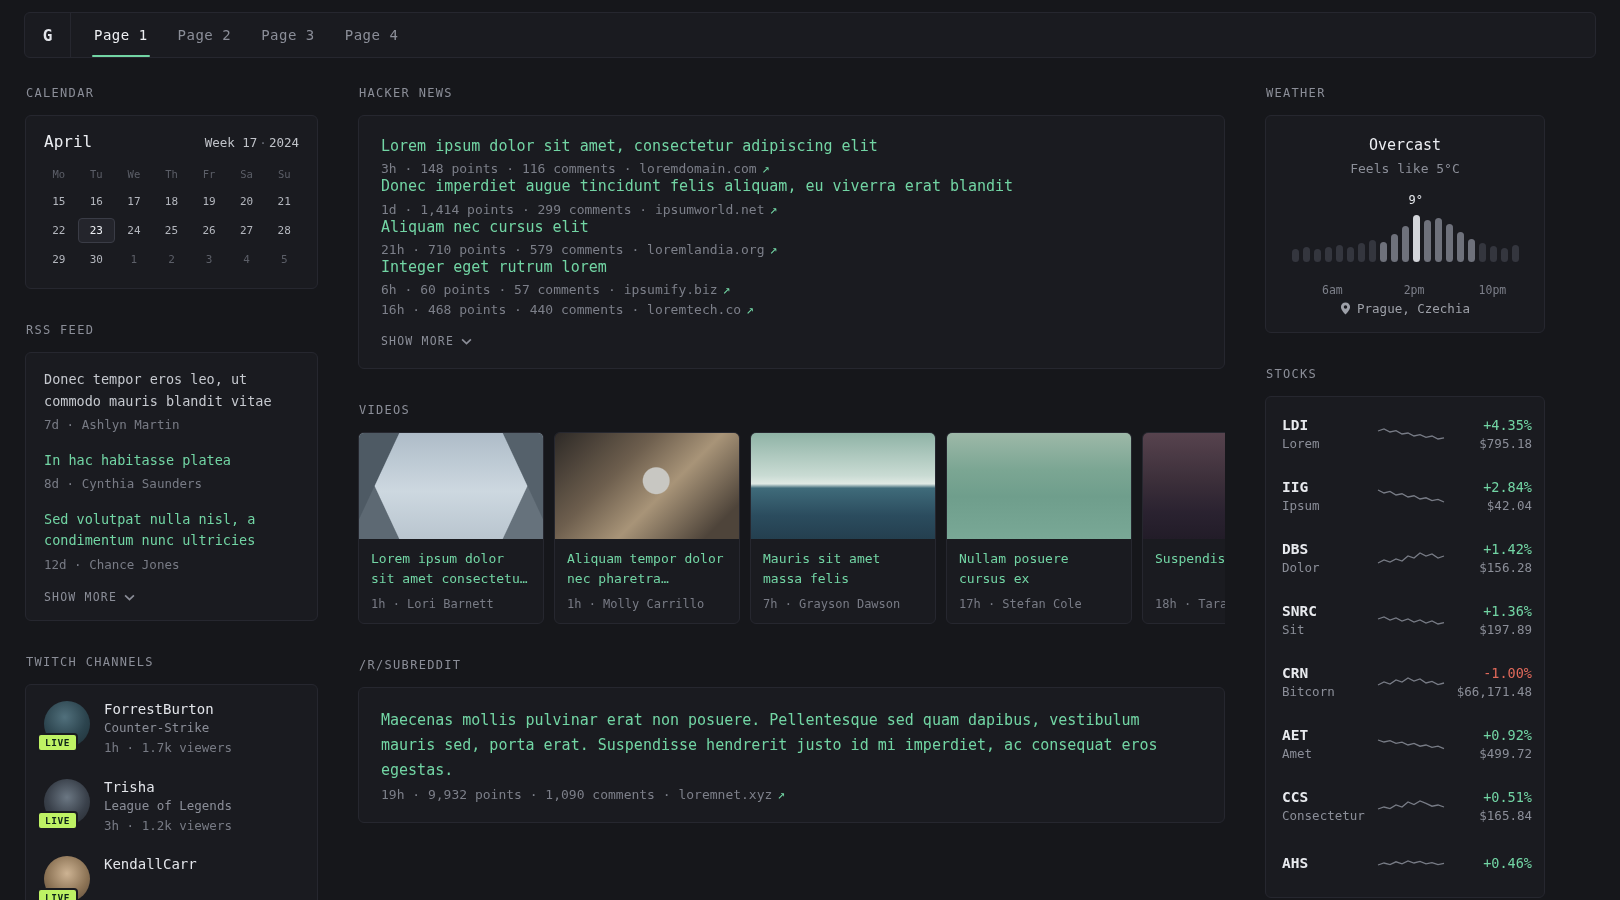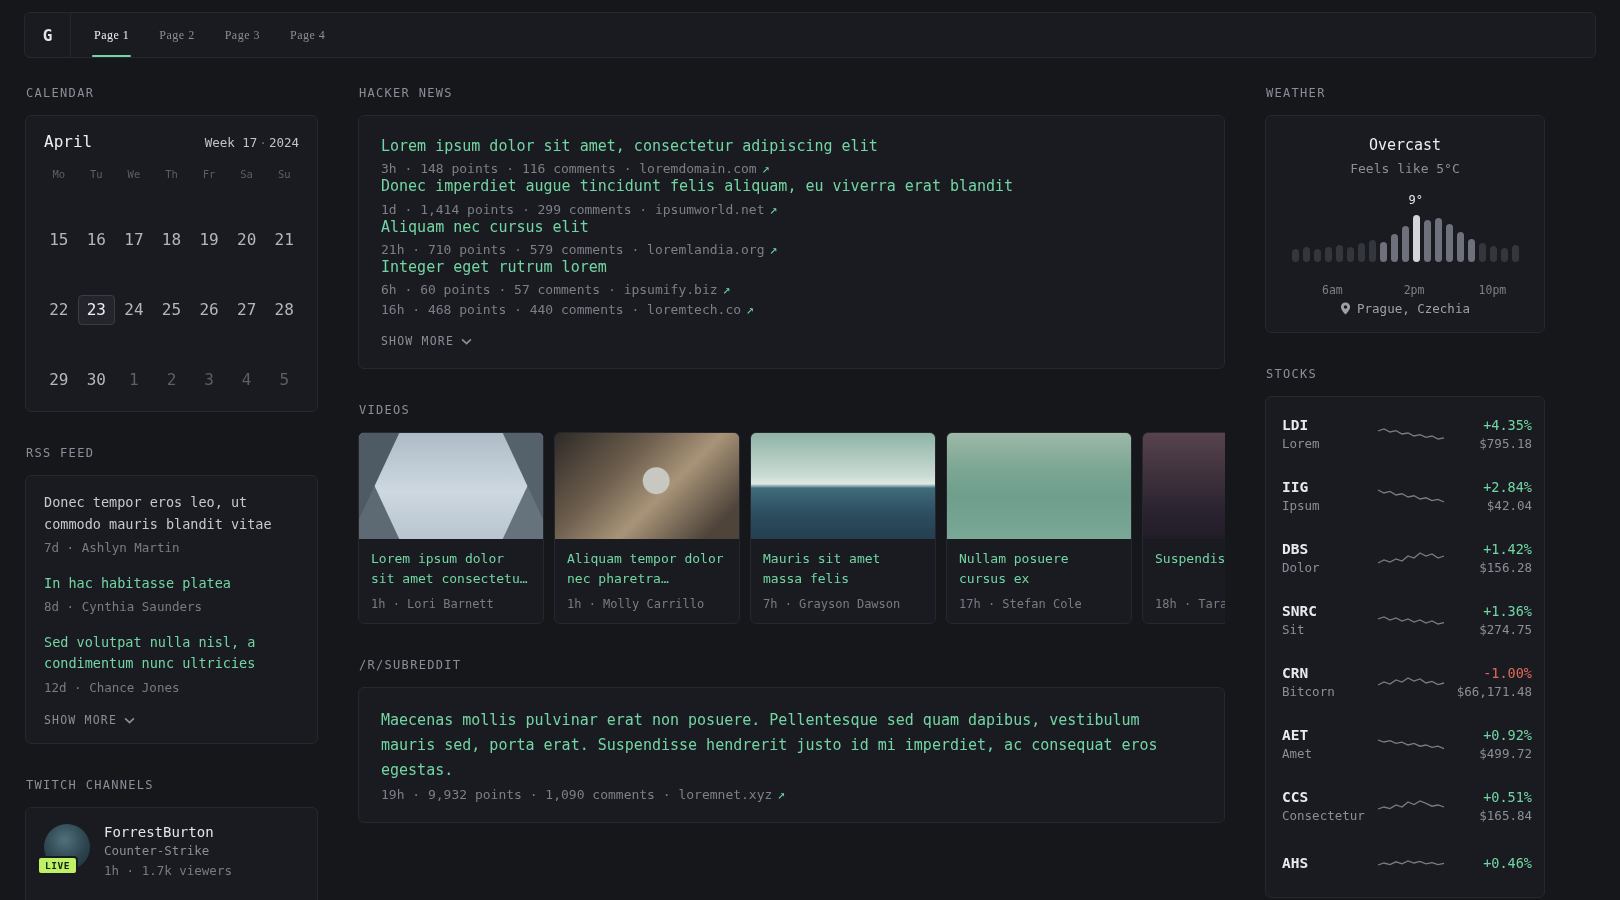--- a/index.html
+++ b/index.html
@@ -27,21 +27,21 @@
     display:flex;align-items:stretch;
   }
   .logo{
     width:46px;display:flex;align-items:center;justify-content:center;
     border-right:1px solid var(--border);
     font-size:16px;font-weight:700;color:#e3e5ea;
   }
   .tabs{display:flex;align-items:stretch;padding-left:8px;}
   .tab{
     position:relative;display:flex;align-items:center;
-    padding:0 15px;color:var(--text2);font-size:12px;cursor:pointer;letter-spacing:.5px;font-family:Liberation Serif, serif;
+    padding:0 15px;color:var(--text2);font-size:14px;cursor:pointer;letter-spacing:.5px;
   }
   .tab.active{color:#eef0f3;}
   .tab.active::after{
     content:"";position:absolute;left:13px;right:13px;bottom:0;height:2px;
     background:var(--accent);border-radius:1px;
   }
   
   .layout{display:flex;gap:40px;padding:28px 75px 0 25px;align-items:flex-start;}
   .col-left{width:293px;flex:none;}
   .col-mid{flex:1;min-width:0;}
@@ -63,22 +63,22 @@
   
   .cal-card{padding:16px 14px 16px;}
   .cal-head{display:flex;justify-content:space-between;align-items:baseline;padding:0 4px;}
   .cal-month{font-size:16px;color:#eceef2;}
   .cal-week{font-size:12.5px;color:#c0c3c9;}
   .dim-dot{color:var(--text3);margin:0 2px;}
   .cal-dow{display:grid;grid-template-columns:repeat(7,1fr);margin-top:17px;text-align:center;
     font-size:10.5px;color:#5c5f68;}
   .cal-grid{display:grid;grid-template-columns:repeat(7,1fr);row-gap:4px;margin-top:9px;text-align:center;}
   .cal-day{
-    font-size:16px;color:#b3b6bd;padding:6px 0;line-height:1;
-    border:1px solid rgba(0,0,0,0);border-radius:4px;margin-top:36px;
+    font-size:11px;color:#b3b6bd;padding:6px 0;line-height:1;
+    border:1px solid rgba(0,0,0,0);border-radius:4px;
   }
   .cal-day.dim{color:#5c5f68;}
   .cal-day.selected{background:#24252c;border-color:#3a3c46;color:#eceef2;}
   
   .rss-item + .rss-item{margin-top:16px;}
   .rss-title{font-size:13.5px;line-height:1.6;color:var(--accent);cursor:pointer;}
   .rss-title.read{color:#c6c9cf;}
   
   .tw-row{display:flex;gap:14px;cursor:pointer;}
   .tw-row + .tw-row{margin-top:22px;}
@@ -473,21 +473,21 @@
             <div class="stock-sym">SNRC</div>
             <div class="stock-name">Sit</div>
           </div>
           <div class="stock-mid">
               <svg class="spark" viewBox="0 0 70 26" width="70" height="26">
                 <polyline points="2.0,12.0 8.0,10.0 14.0,13.0 20.0,11.0 26.0,14.0 32.0,12.0 38.0,15.0 44.0,13.0 50.0,16.0 56.0,14.0 62.0,17.0 68.0,15.6" fill="none" stroke="#787c86" stroke-width="1.3"></polyline>
               </svg>
             </div>
           <div class="stock-right">
             <div class="stock-change up">+1.36%</div>
-            <div class="stock-price">$274.75</div>
+            <div class="stock-price">$197.89</div>
           </div>
         </div>
 
         <div class="stock-row">
           <div class="stock-left">
             <div class="stock-sym">CRN</div>
             <div class="stock-name">Bitcorn</div>
           </div>
           <div class="stock-mid">
               <svg class="spark" viewBox="0 0 70 26" width="70" height="26">

